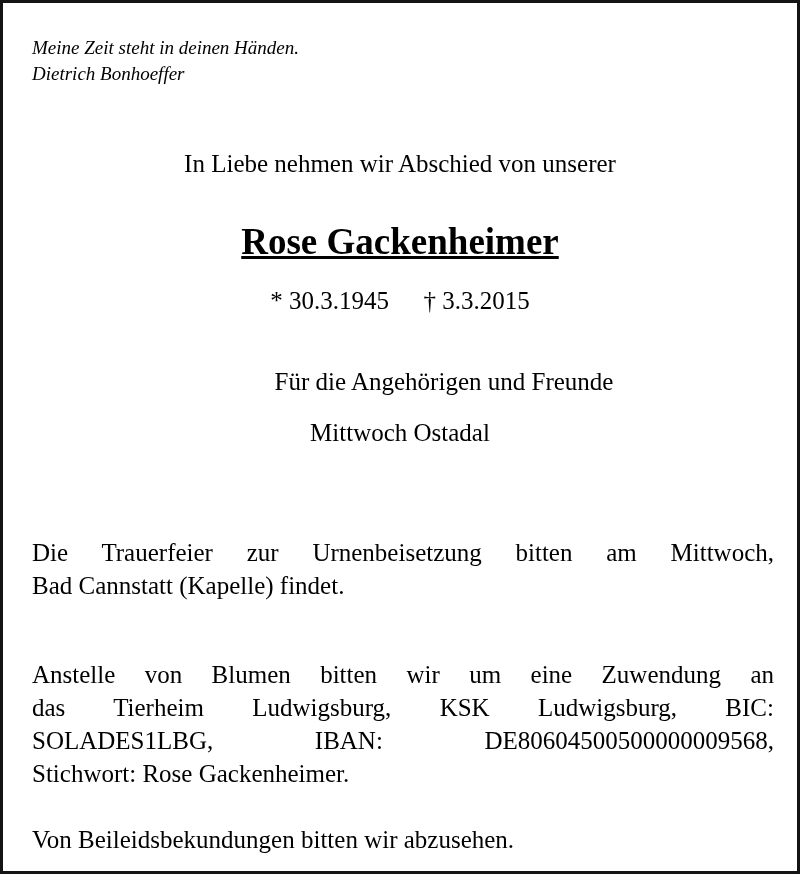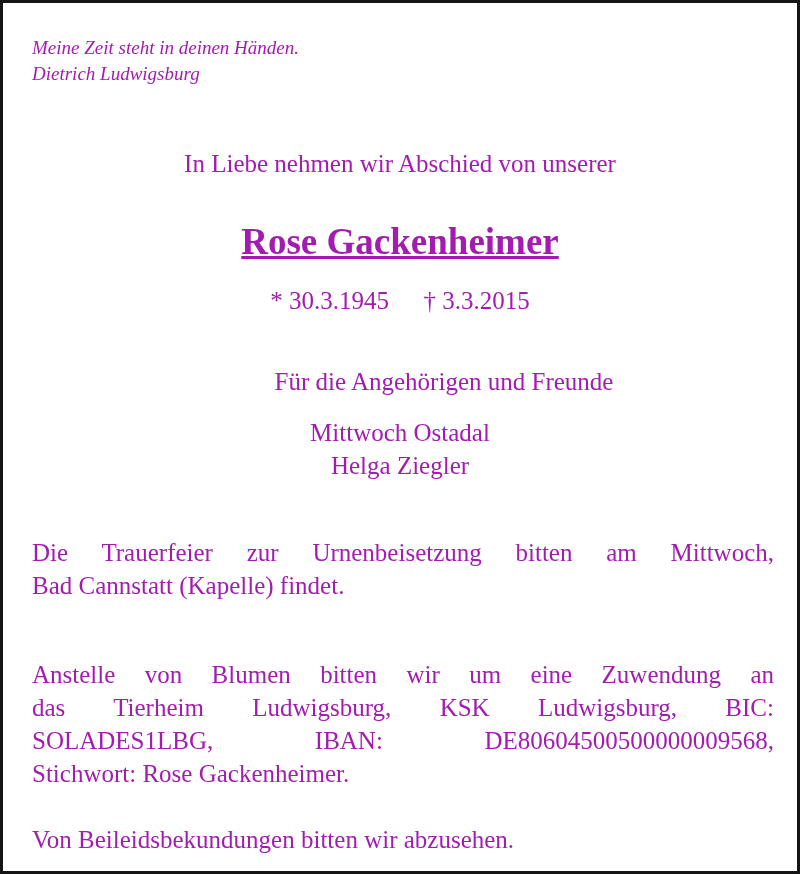--- a/index.html
+++ b/index.html
@@ -12,21 +12,21 @@
       height: 874px;
       overflow: hidden;
     }
     .frame {
       position: relative;
       box-sizing: border-box;
       width: 800px;
       height: 874px;
       border: 3px solid #141414;
       background: #ffffff;
-      color: #a21caf;
+      color: #000000;
       font-family: "Liberation Serif", "DejaVu Serif", serif;
     }
     .motto {
       position: absolute;
       left: 29px;
       top: 32px;
       font-style: italic;
       font-size: 19px;
       line-height: 26px;
     }
@@ -66,40 +66,39 @@
     .p2 { top: 655px; }
     .p3 { top: 820px; }
   </style>
 </head>
 <body>
 
 <div class="frame">
 
   <div class="motto">
     <div>Meine Zeit steht in deinen Händen.</div>
-    <div>Dietrich Ludwigsburg</div>
+    <div>Dietrich Bonhoeffer</div>
   </div>
 
   <div class="center intro">In Liebe nehmen wir Abschied von unserer</div>
 
   <div class="center name">Rose Gackenheimer</div>
 
   <div class="center dates">
     <span>*</span>
     <span>30.3.1945</span>
     <span class="gap"></span>
     <span>†</span>
     <span>3.3.2015</span>
   </div>
 
   <div class="center family-intro">Für die Angehörigen und Freunde</div>
 
   <div class="center members">
     <div>Mittwoch Ostadal</div>
-    <div>Helga Ziegler</div>
   </div>
 
   <div class="para p1">
     <span class="line">Die Trauerfeier zur Urnenbeisetzung bitten am Mittwoch,</span>
     <span class="line last">Bad Cannstatt (Kapelle) findet.</span>
   </div>
 
   <div class="para p2">
     <span class="line">Anstelle von Blumen bitten wir um eine Zuwendung an</span>
     <span class="line">das Tierheim Ludwigsburg, KSK Ludwigsburg, BIC:</span>

